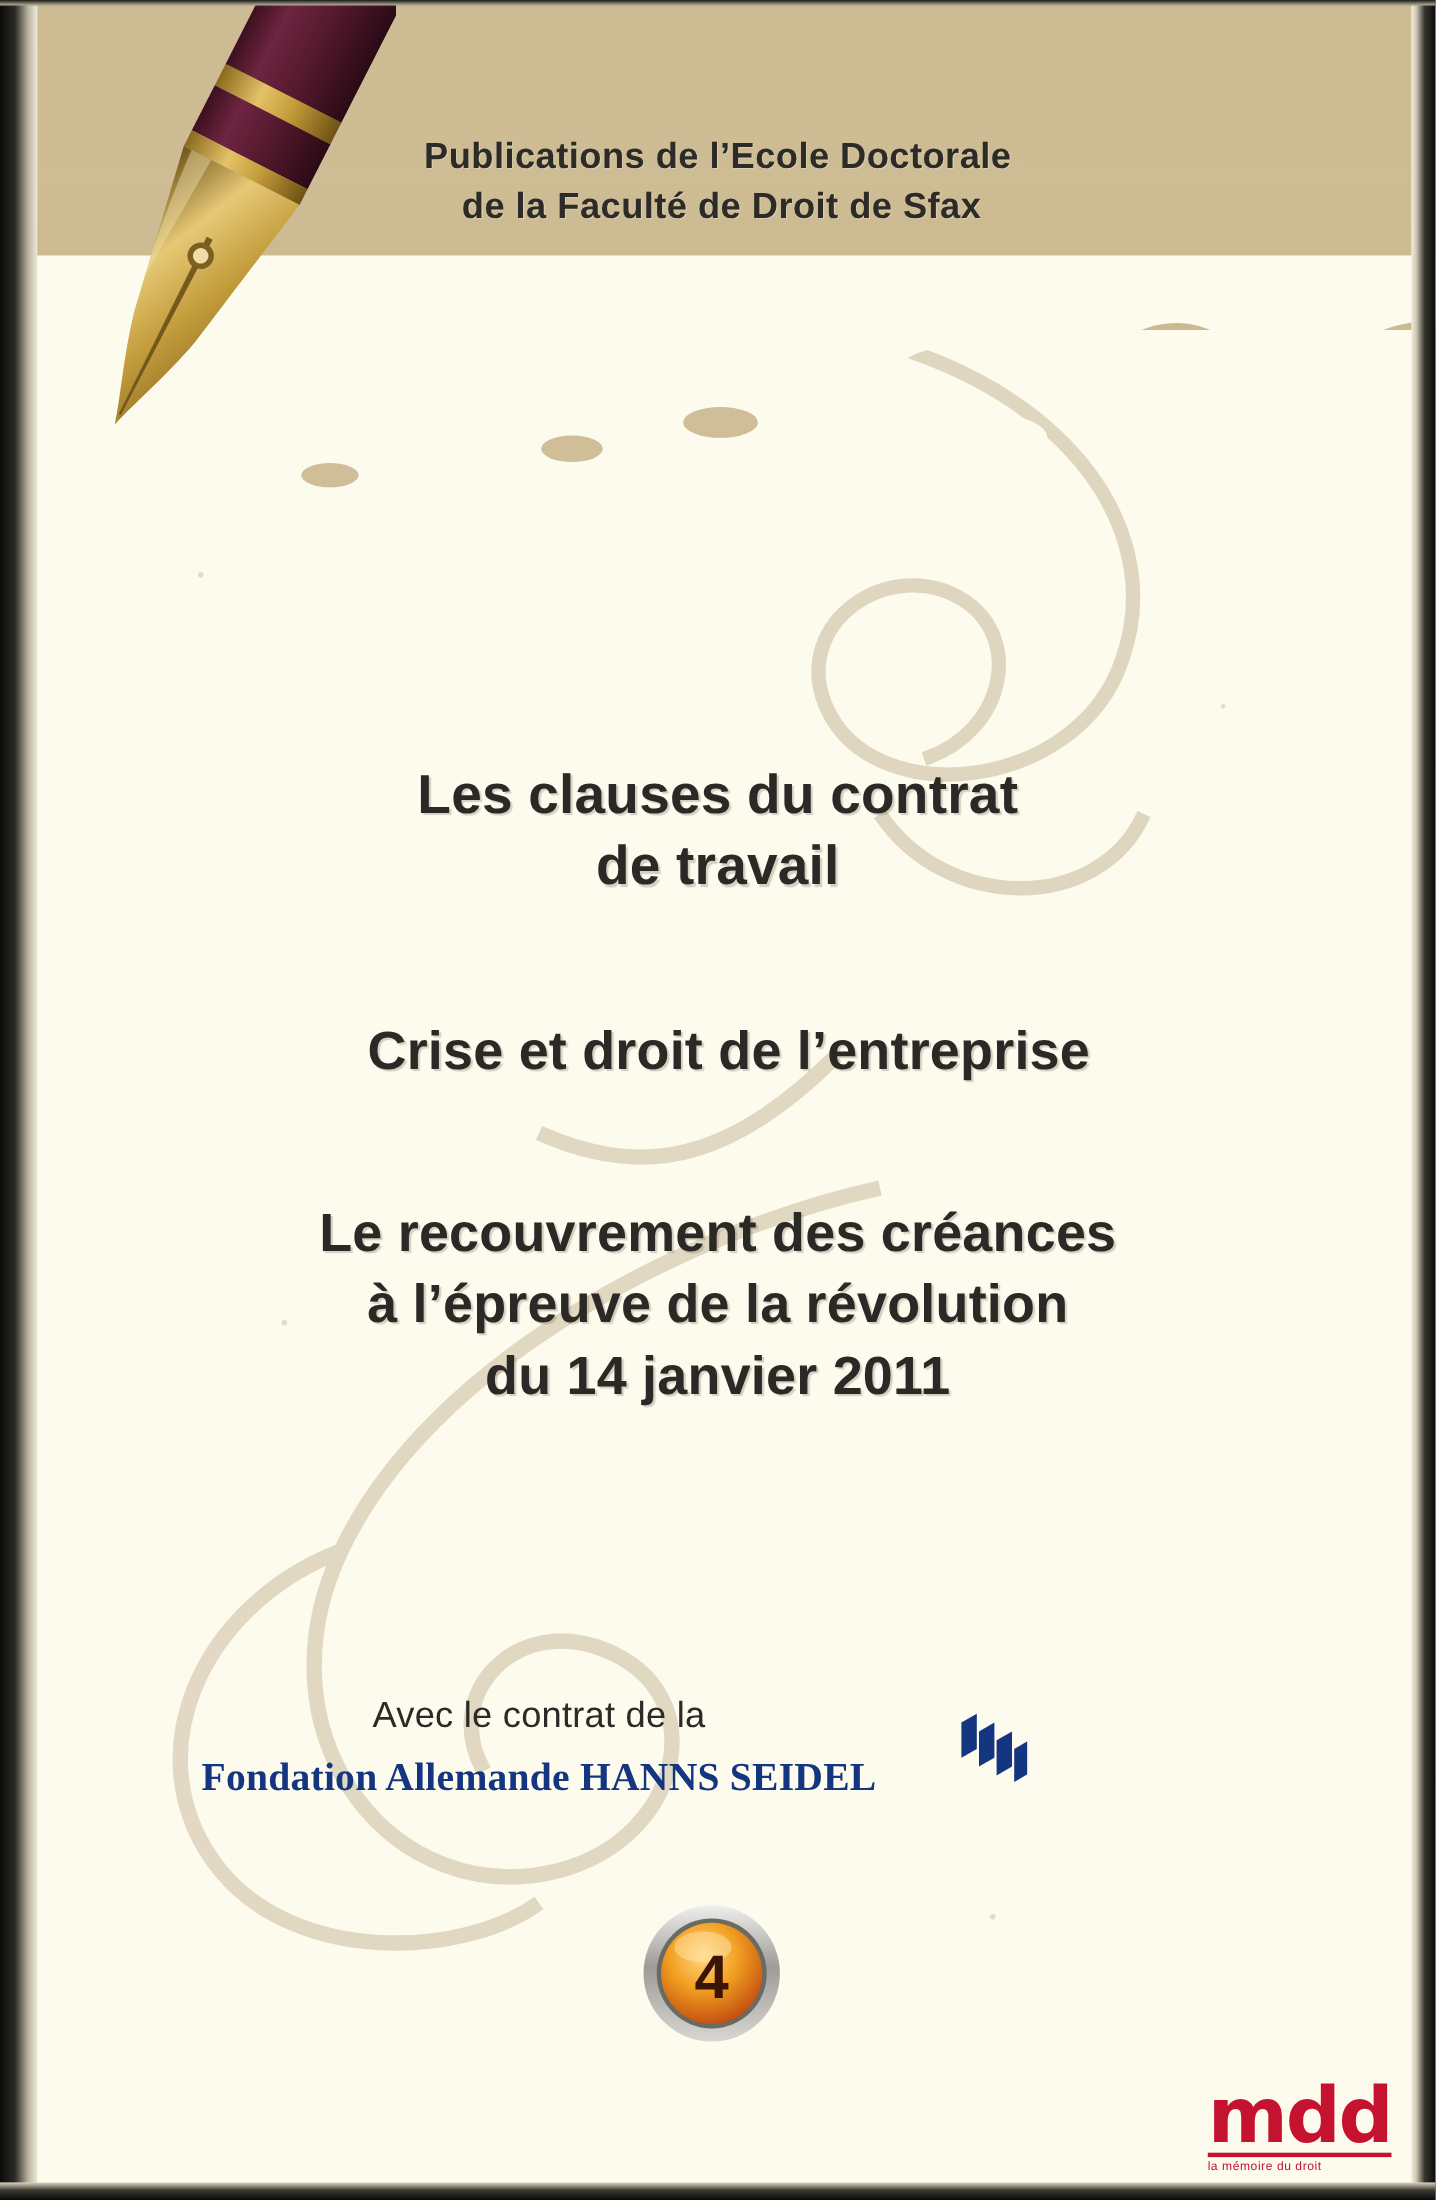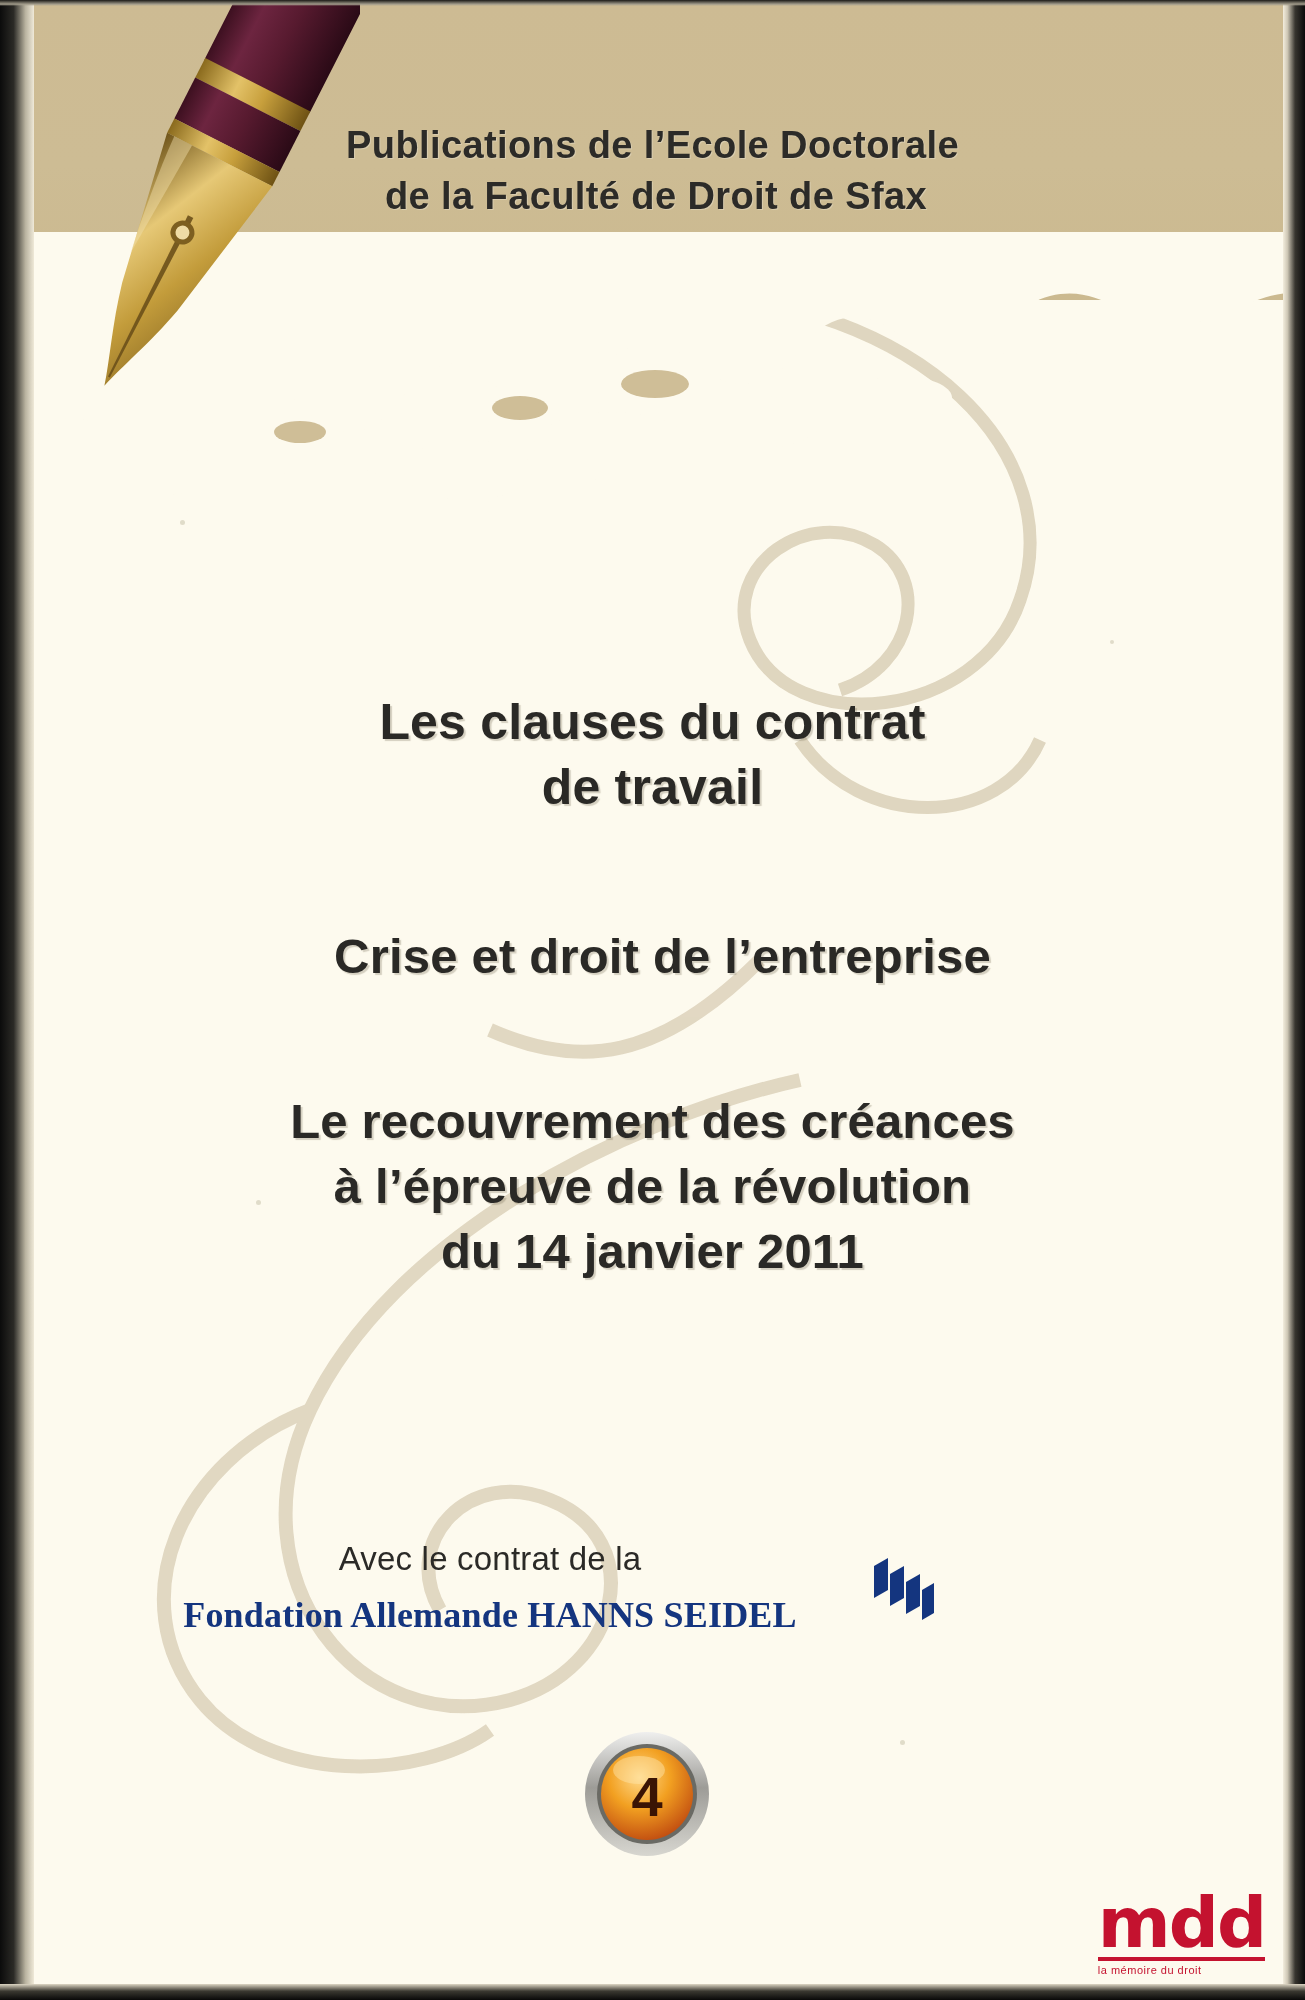--- a/index.html
+++ b/index.html
@@ -80,21 +80,21 @@
 
   
   .header-pub {
     position: absolute;
     left: 0; top: 120px;
     width: 1305px;
     text-align: center;
     z-index: 10;
     color: #2c2b28;
     font-weight: bold;
-    font-size: 38px;
+    font-size: 33px;
     line-height: 1.35;
     letter-spacing: 0.4px;
     text-shadow: 1px 1px 0 rgba(255,255,255,0.25);
   }
   .header-pub span { display: block; }
   .header-pub .l2 { margin-left: 7px; }
 
   .titles {
     position: absolute;
     left: 0; top: 690px;

